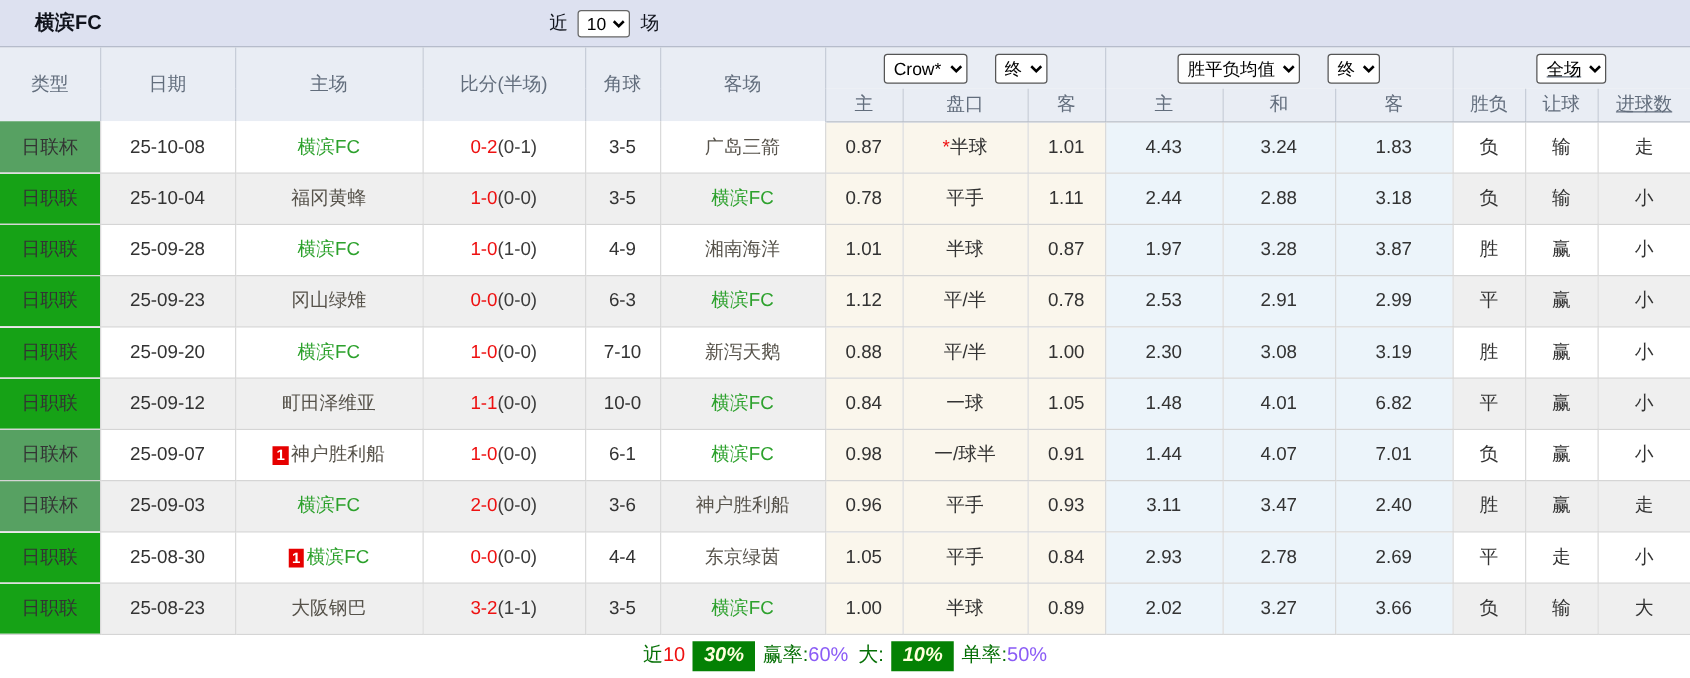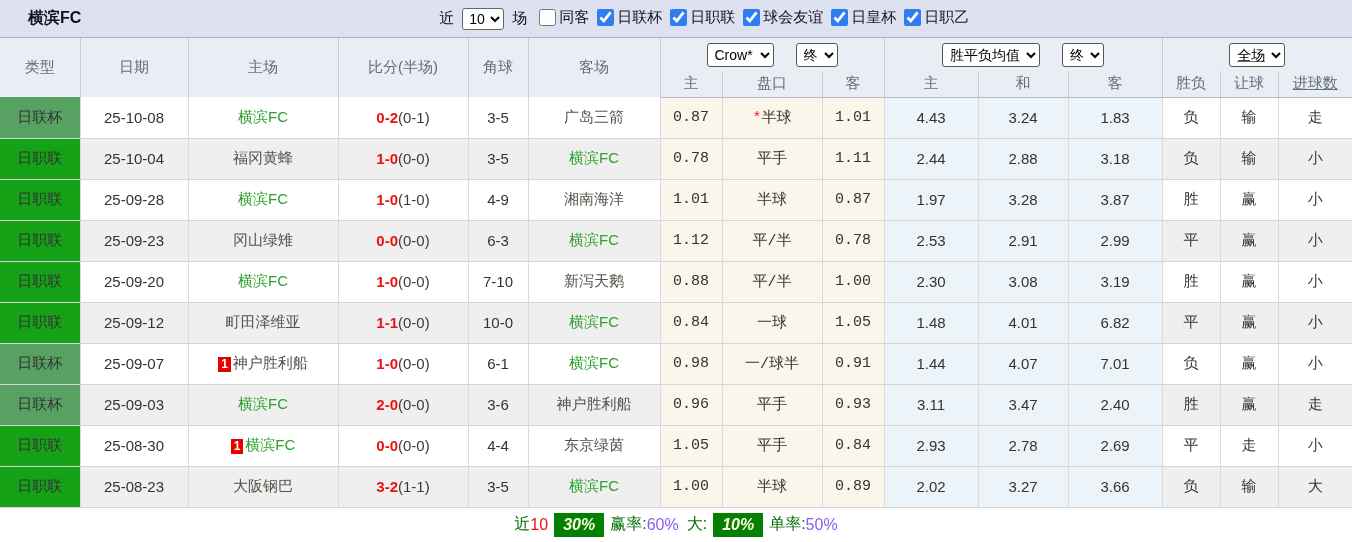--- a/index.html
+++ b/index.html
@@ -26,38 +26,38 @@
     background: #e9edf4; color: #626d7c; font-weight: normal; font-size: 15px;
     border-right: 1px solid #c7cdd8; vertical-align: middle;
   }
   .dtable thead tr.selrow th { height: 33px; border-bottom: none; }
   .dtable thead tr.subrow th { height: 26px; border-bottom: 1px solid #b4bac4; }
   .dtable thead th.span2 { border-bottom: 1px solid #b4bac4; }
   .dtable thead th:last-child { border-right: none; text-decoration: underline; }
   .selwrap { display: flex; justify-content: center; align-items: center; gap: 22px; }
   .selwrap select {
     font-size: 14px; padding: 2px 3px; border: 1px solid #555; border-radius: 3px;
-    background: #fff; font-family: "Liberation Sans", sans-serif;
+    background: #fff; font-family: "Liberation Sans", sans-serif; text-align: center;
   }
 
   .dtable tbody td {
     height: 41px; text-align: center; vertical-align: middle; font-size: 15px; color: #333;
     border-right: 1px solid #dadada; border-bottom: 1px solid #d5d5d5; overflow: hidden; white-space: nowrap;
   }
   .dtable tbody td:last-child { border-right: none; }
   tr.odd  td.striped { background: #ffffff; }
   tr.even td.striped { background: #efefef; }
-  td.oddsbg { background: #faf6ec; font-family: Liberation Mono, monospace; }
+  td.oddsbg { background: #faf6ec; }
   td.avgbg  { background: #ecf4fa; }
   td.typecell { color: #f2fdf2; font-size: 15px; border-bottom: 1px solid #fdfdfd; }
   .team { color: #56524a; }
   .team.self { color: #2ca12c; }
   .rank { display: inline-block; background: #e60000; color: #fff; font-size: 12px; font-weight: bold;
           padding: 1px 3px; margin-right: 2px; line-height: 1.1; }
-  .ft { color: #ee1111; font-weight: bold; }
+  .ft { color: #ee1111; }
   .ht { color: #3c3c3c; }
   .star { color: #ee1111; }
   .res-red { color: #e65454; }
   .res-blue { color: #4848dd; }
   .res-green { color: #61975f; }
 
   
   .summary {
     height: 34px; display: flex; align-items: center; justify-content: center;
     font-size: 16px; color: #067006; background: #fff;
@@ -71,39 +71,20 @@
 <body>
 
 <div class="topbar">
   <span class="title">横滨FC</span>
   <div class="controls">
     <span>近</span>
     <select>
       <option>10</option>
     </select>
     <span>场</span>
-    <span id="filters"><label class="filt">
-          <input type="checkbox" style="">
-          <span>同客</span>
-        </label><label class="filt">
-          <input type="checkbox" checked="" style="">
-          <span>日联杯</span>
-        </label><label class="filt">
-          <input type="checkbox" checked="" style="">
-          <span>日职联</span>
-        </label><label class="filt">
-          <input type="checkbox" checked="" style="">
-          <span>球会友谊</span>
-        </label><label class="filt">
-          <input type="checkbox" checked="" style="">
-          <span>日皇杯</span>
-        </label><label class="filt">
-          <input type="checkbox" checked="" style="">
-          <span>日职乙</span>
-        </label></span>
   </div>
 </div>
 
 <table class="dtable">
   <colgroup>
     <col style="width:80px">
       <col style="width:108px">
       <col style="width:150px">
       <col style="width:130px">
     <col style="width:60px">

